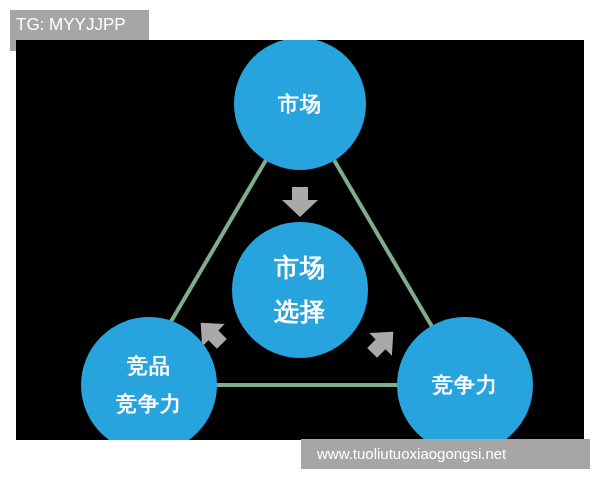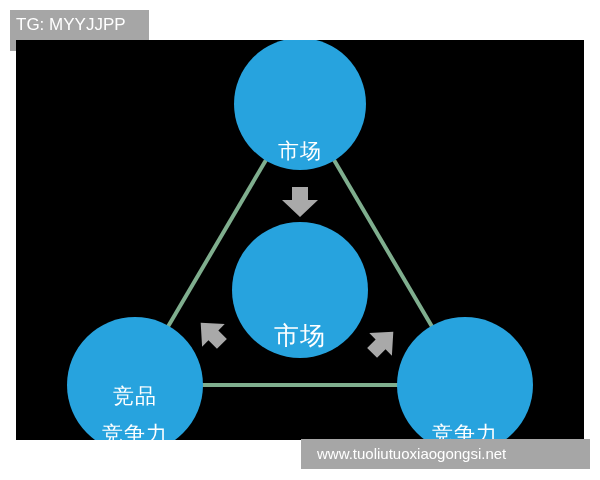--- a/index.html
+++ b/index.html
@@ -9,22 +9,22 @@
       font-family: "DejaVu Sans", sans-serif;
     }
     .canvas {
       position: absolute; left: 16px; top: 40px;
       width: 568px; height: 400px; background: #000000; overflow: hidden;
     }
     .canvas svg { position: absolute; left: 0; top: 0; }
     .node {
       position: absolute; border-radius: 50%;
       background: #27a3de;
-      display: flex; flex-direction: column; align-items: center; justify-content: flex-end;
-      color: #ffffff; font-weight: normal; font-size: 21px; line-height: 38px;
+      display: flex; flex-direction: column; align-items: center; justify-content: center;
+      color: #ffffff; font-weight: bold; font-size: 21px; line-height: 38px;
       letter-spacing: 1px;
     }
     .node.center { font-size: 25px; line-height: 44px; }
     .watermark-tl {
       position: absolute; left: 10px; top: 10px; width: 139px; height: 41px;
       background: #a6a6a6; color: #ffffff; font-size: 17px;
       line-height: 29px; padding-left: 6px; box-sizing: border-box;
       font-family: "Liberation Sans", sans-serif;
     }
     .watermark-br {
@@ -58,23 +58,24 @@
       <polygon points="-7,14 7,14 7,2 16,2 0,-16 -16,2 -7,2" fill="#a9a9a9"></polygon>
     </g>
   </svg>
 
   <div class="node" style="left:218px; top:-2px; width:132px; height:132px;">
     <span>市场</span>
   </div>
 
   <div class="node center" style="left:216px; top:182px; width:136px; height:136px;">
     <span>市场</span>
+    <span>选择</span>
   </div>
 
-  <div class="node" style="left:51px; top:277px; width:136px; height:136px;">
+  <div class="node" style="left:65px; top:277px; width:136px; height:136px;">
     <span>竞品</span>
     <span>竞争力</span>
   </div>
 
   <div class="node" style="left:381px; top:277px; width:136px; height:136px;">
     <span>竞争力</span>
   </div>
 </div>
 
 <div class="watermark-br">www.tuoliutuoxiaogongsi.net</div>

